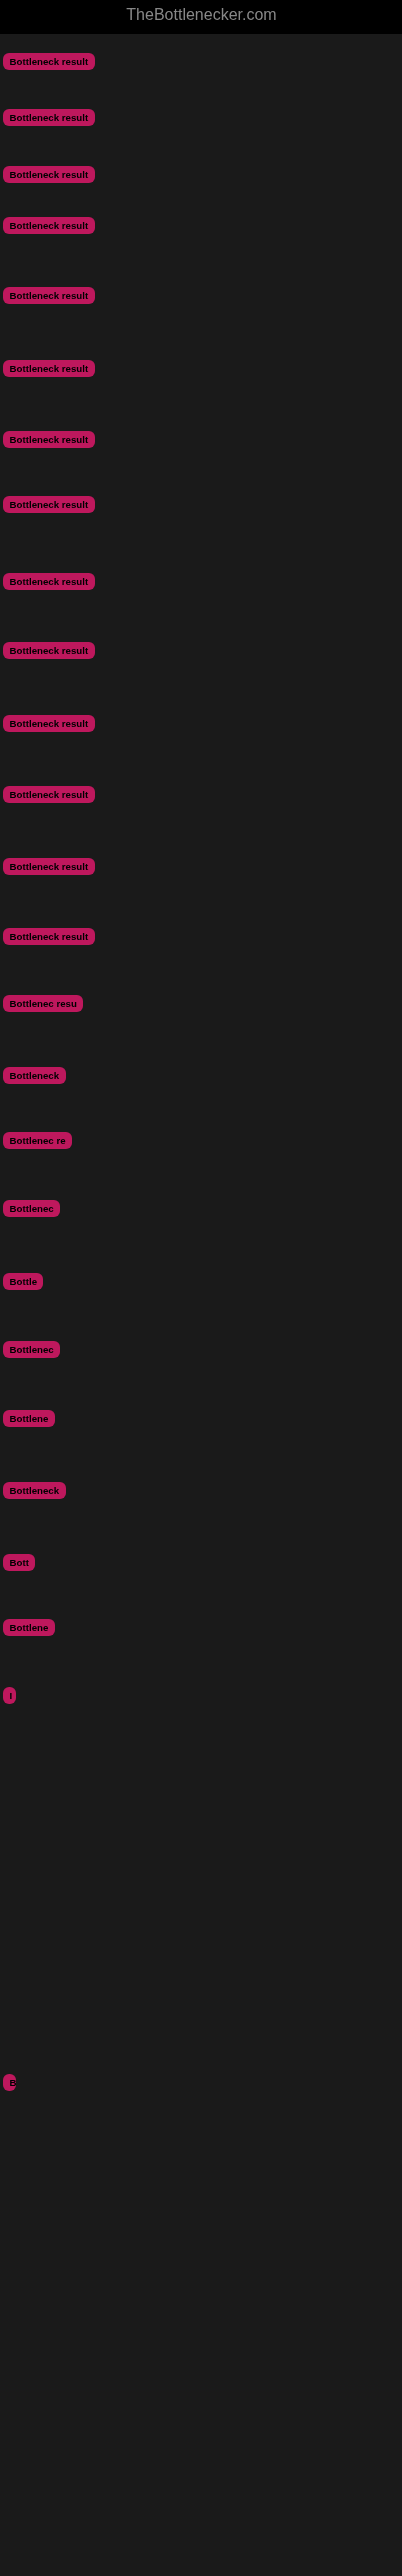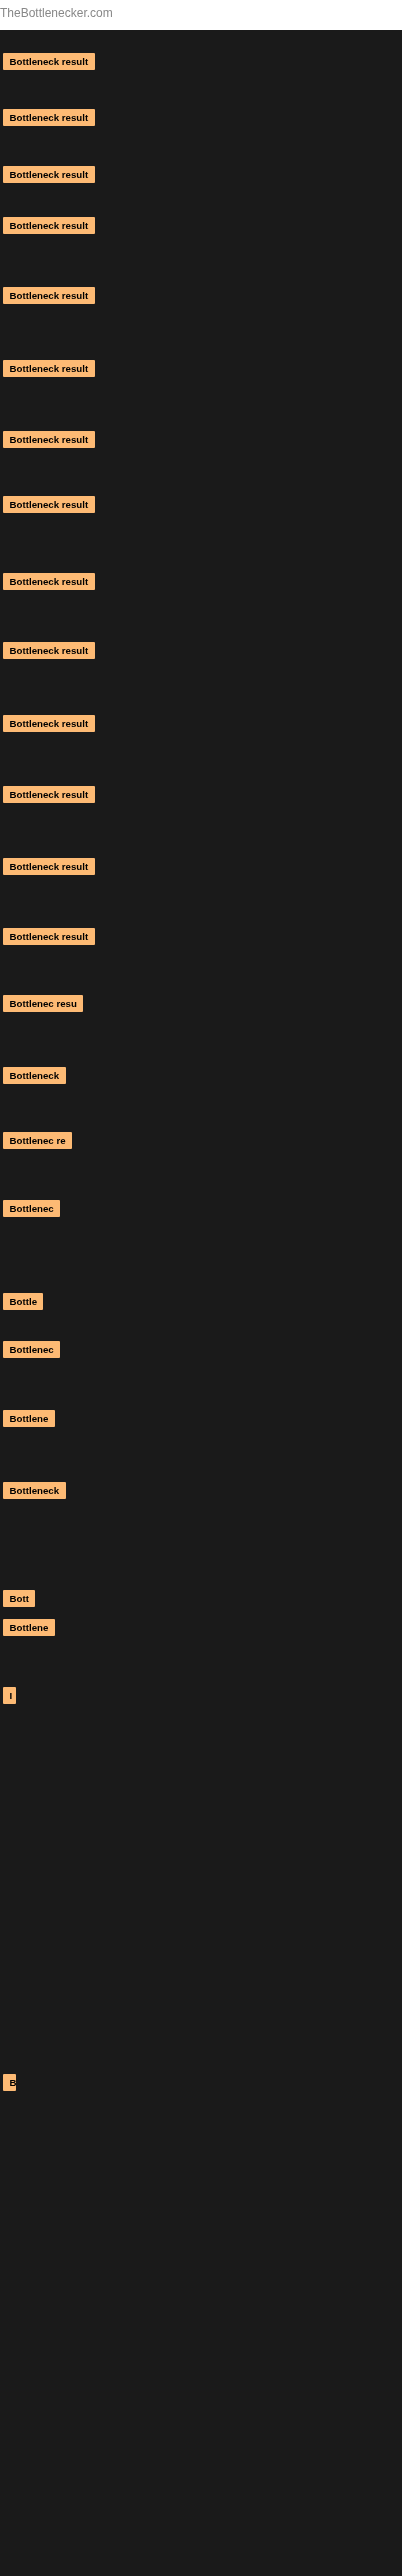--- a/index.html
+++ b/index.html
@@ -10,35 +10,35 @@
 
     body {
       width: 403px;
       min-height: 2576px;
       background-color: #1a1a1a;
       font-family: Arial, sans-serif;
       position: relative;
     }
 
     .header {
-      text-align: left;
+      text-align: center;
       padding: 6.4px 0 9.7px 0;
       color: #888;
-      font-size: 12px;
-      background-color: #ffffff;
+      font-size: 16px;
+      background-color: #000000;
     }
 
     .bottleneck-badge {
       display: inline-block;
-      background-color: #fdba74;
+      background-color: #be185d;
       color: #000;
       font-size: 9.7px;
       font-weight: bold;
       padding: 3.2px 6.4px;
-      border-radius: 1px;
+      border-radius: 6px;
       white-space: nowrap;
       overflow: hidden;
     }
   </style>
 </head>
 <body>
 
 <div>
   <div class="header">
     <span>TheBottlenecker.com</span>
@@ -59,21 +59,21 @@
 <div style="position: absolute; top: 573px; left: 3.2px;"><span class="bottleneck-badge" style="max-width: 105px;">Bottleneck result</span></div>
 <div style="position: absolute; top: 642px; left: 3.2px;"><span class="bottleneck-badge" style="max-width: 105px;">Bottleneck result</span></div>
 <div style="position: absolute; top: 715px; left: 3.2px;"><span class="bottleneck-badge" style="max-width: 105px;">Bottleneck result</span></div>
 <div style="position: absolute; top: 786px; left: 3.2px;"><span class="bottleneck-badge" style="max-width: 105px;">Bottleneck result</span></div>
 <div style="position: absolute; top: 858px; left: 3.2px;"><span class="bottleneck-badge" style="max-width: 105px;">Bottleneck result</span></div>
 <div style="position: absolute; top: 928px; left: 3.2px;"><span class="bottleneck-badge" style="max-width: 105px;">Bottleneck result</span></div>
 <div style="position: absolute; top: 995px; left: 3.2px;"><span class="bottleneck-badge" style="max-width: 95px;">Bottlenec resu</span></div>
 <div style="position: absolute; top: 1067px; left: 3.2px;"><span class="bottleneck-badge" style="max-width: 64px;">Bottleneck</span></div>
 <div style="position: absolute; top: 1132px; left: 3.2px;"><span class="bottleneck-badge" style="max-width: 77px;">Bottlenec re</span></div>
 <div style="position: absolute; top: 1200px; left: 3.2px;"><span class="bottleneck-badge" style="max-width: 58px;">Bottlenec</span></div>
-<div style="position: absolute; top: 1273px; left: 3.2px;"><span class="bottleneck-badge" style="max-width: 42px; margin-top: 20px;">Bottle</span></div>
+<div style="position: absolute; top: 1273px; left: 3.2px;"><span class="bottleneck-badge" style="max-width: 42px;">Bottle</span></div>
 <div style="position: absolute; top: 1341px; left: 3.2px;"><span class="bottleneck-badge" style="max-width: 58px;">Bottlenec</span></div>
 <div style="position: absolute; top: 1410px; left: 3.2px;"><span class="bottleneck-badge" style="max-width: 52px;">Bottlene</span></div>
 <div style="position: absolute; top: 1482px; left: 3.2px;"><span class="bottleneck-badge" style="max-width: 64px;">Bottleneck</span></div>
-<div style="position: absolute; top: 1554px; left: 3.2px;"><span class="bottleneck-badge" style="max-width: 32px; margin-top: 36px;">Bott</span></div>
+<div style="position: absolute; top: 1554px; left: 3.2px;"><span class="bottleneck-badge" style="max-width: 32px;">Bott</span></div>
 <div style="position: absolute; top: 1619px; left: 3.2px;"><span class="bottleneck-badge" style="max-width: 52px;">Bottlene</span></div>
 <div style="position: absolute; top: 1687px; left: 3.2px;"><span class="bottleneck-badge" style="max-width: 8px;">I</span></div>
 <div style="position: absolute; top: 2074px; left: 3.2px;"><span class="bottleneck-badge" style="max-width: 9.7px;">B</span></div>
 
 
 </body></html>

